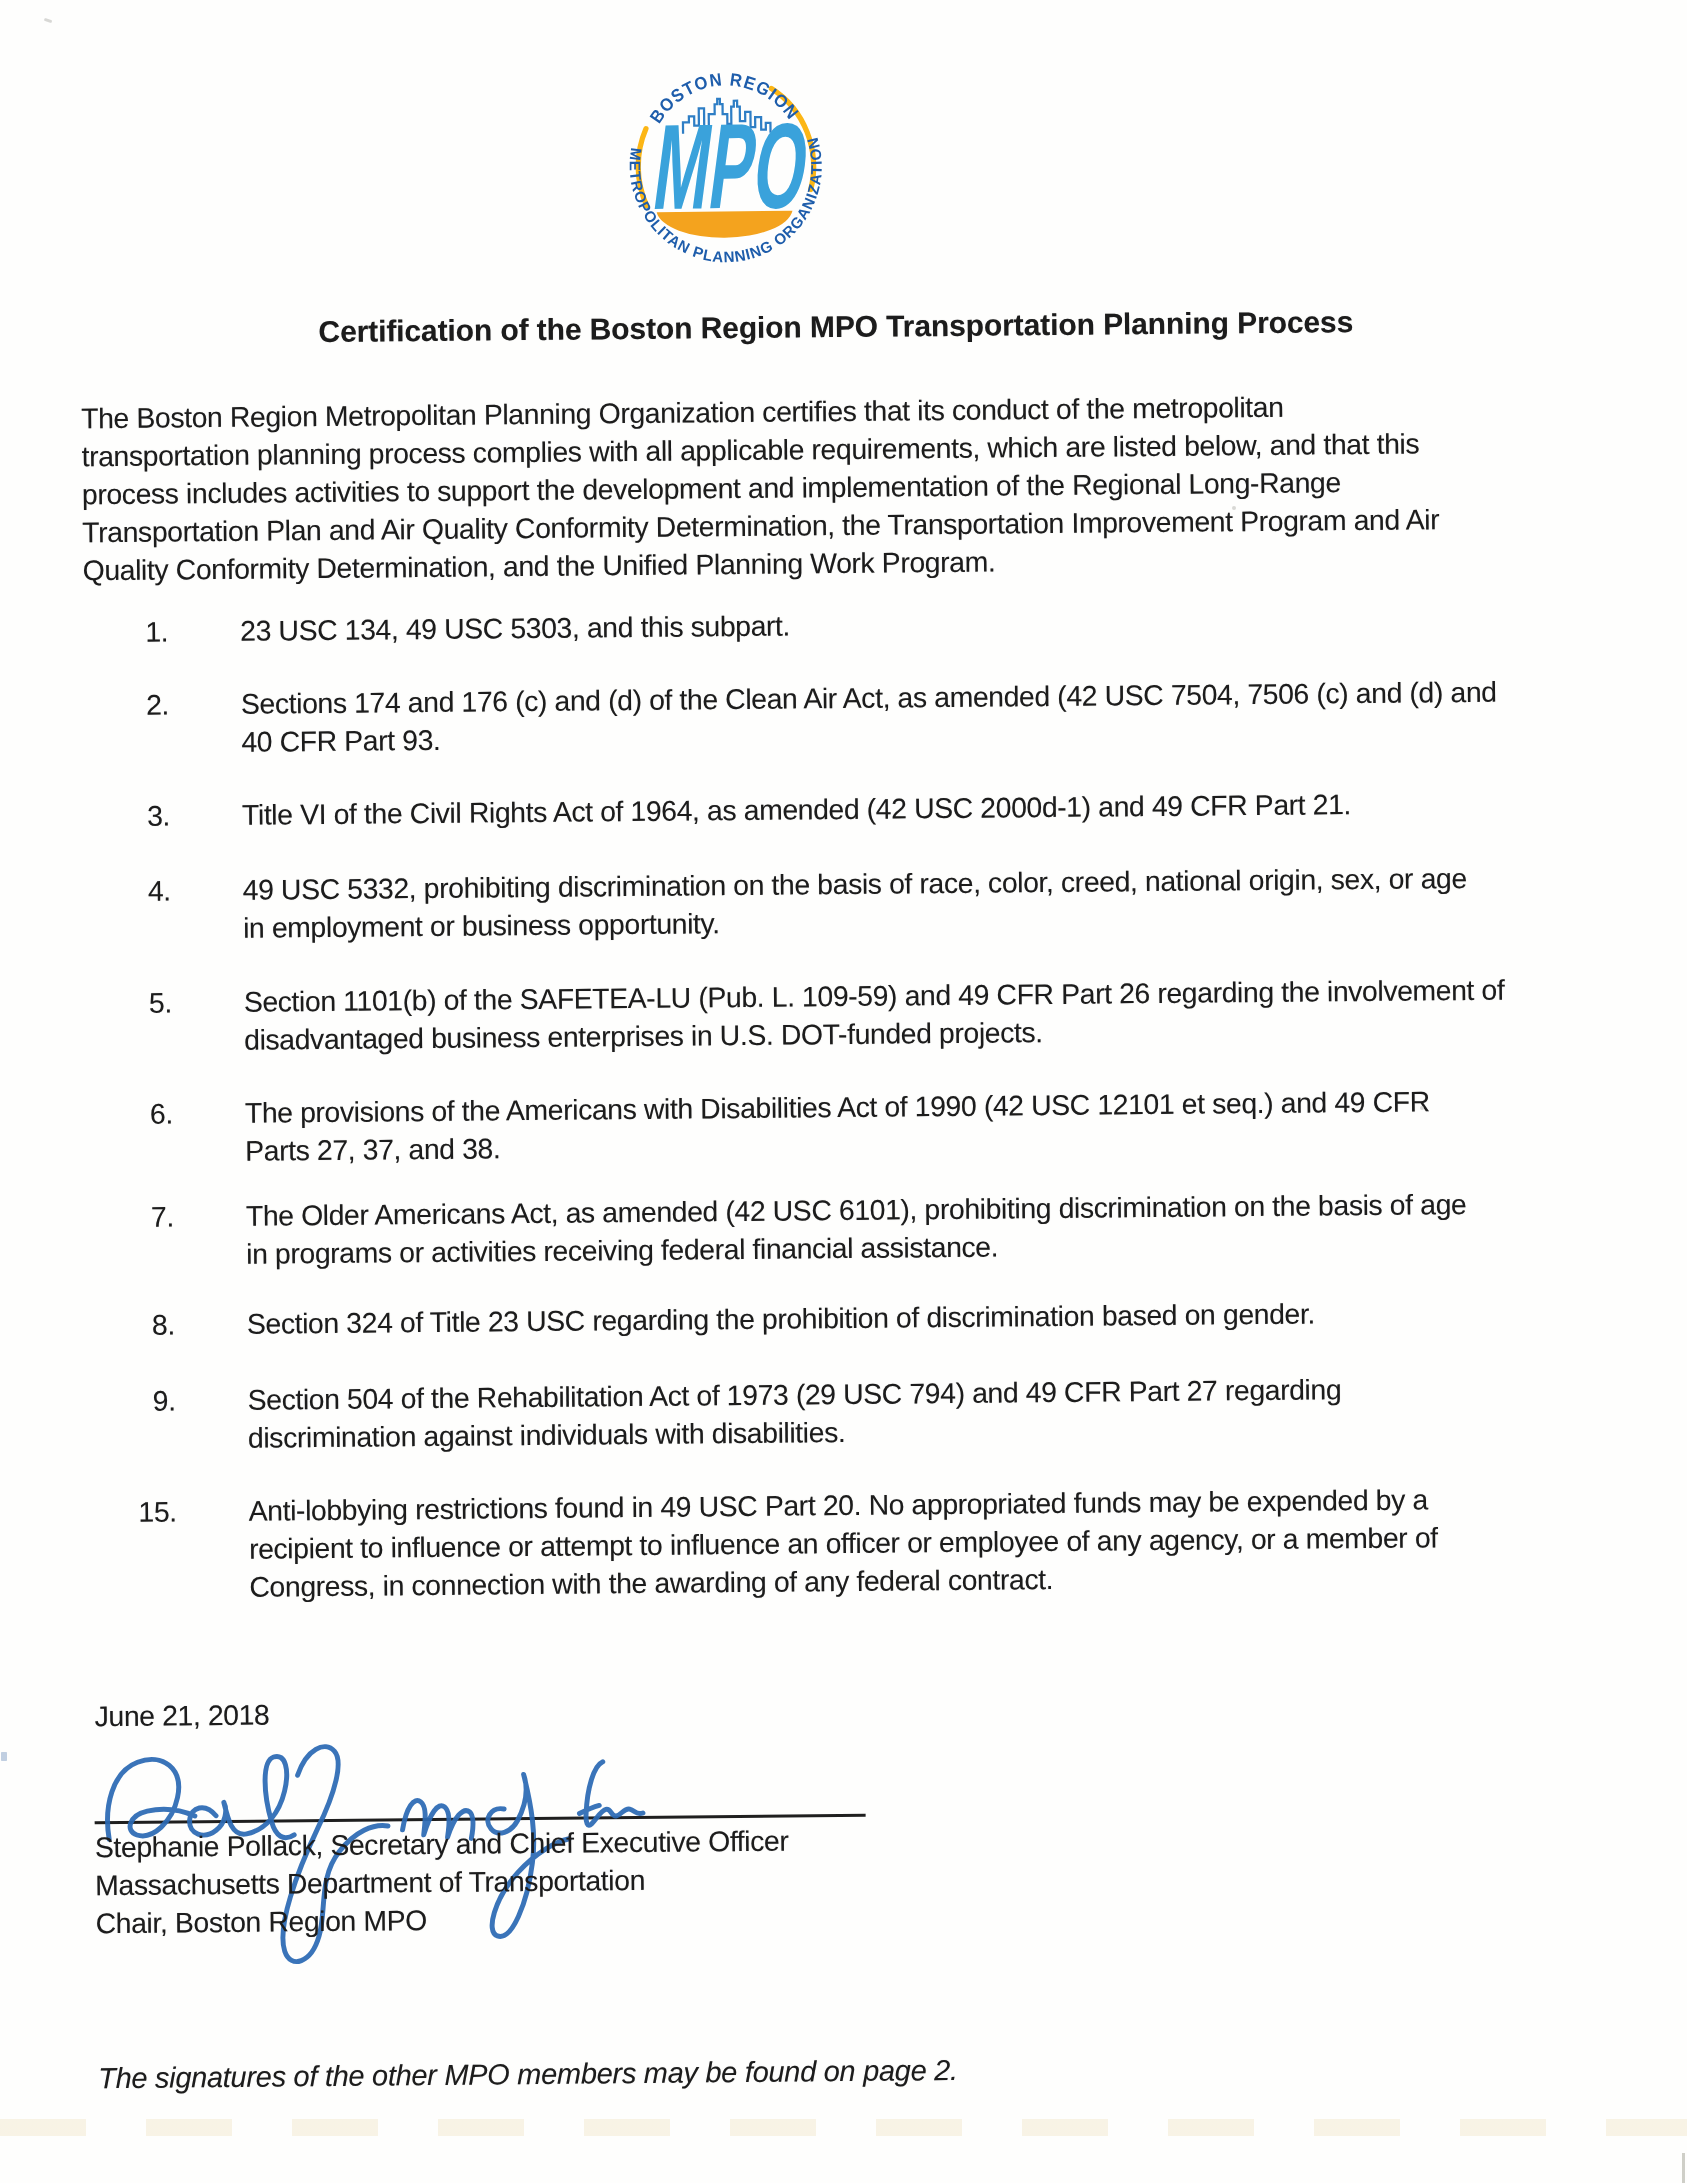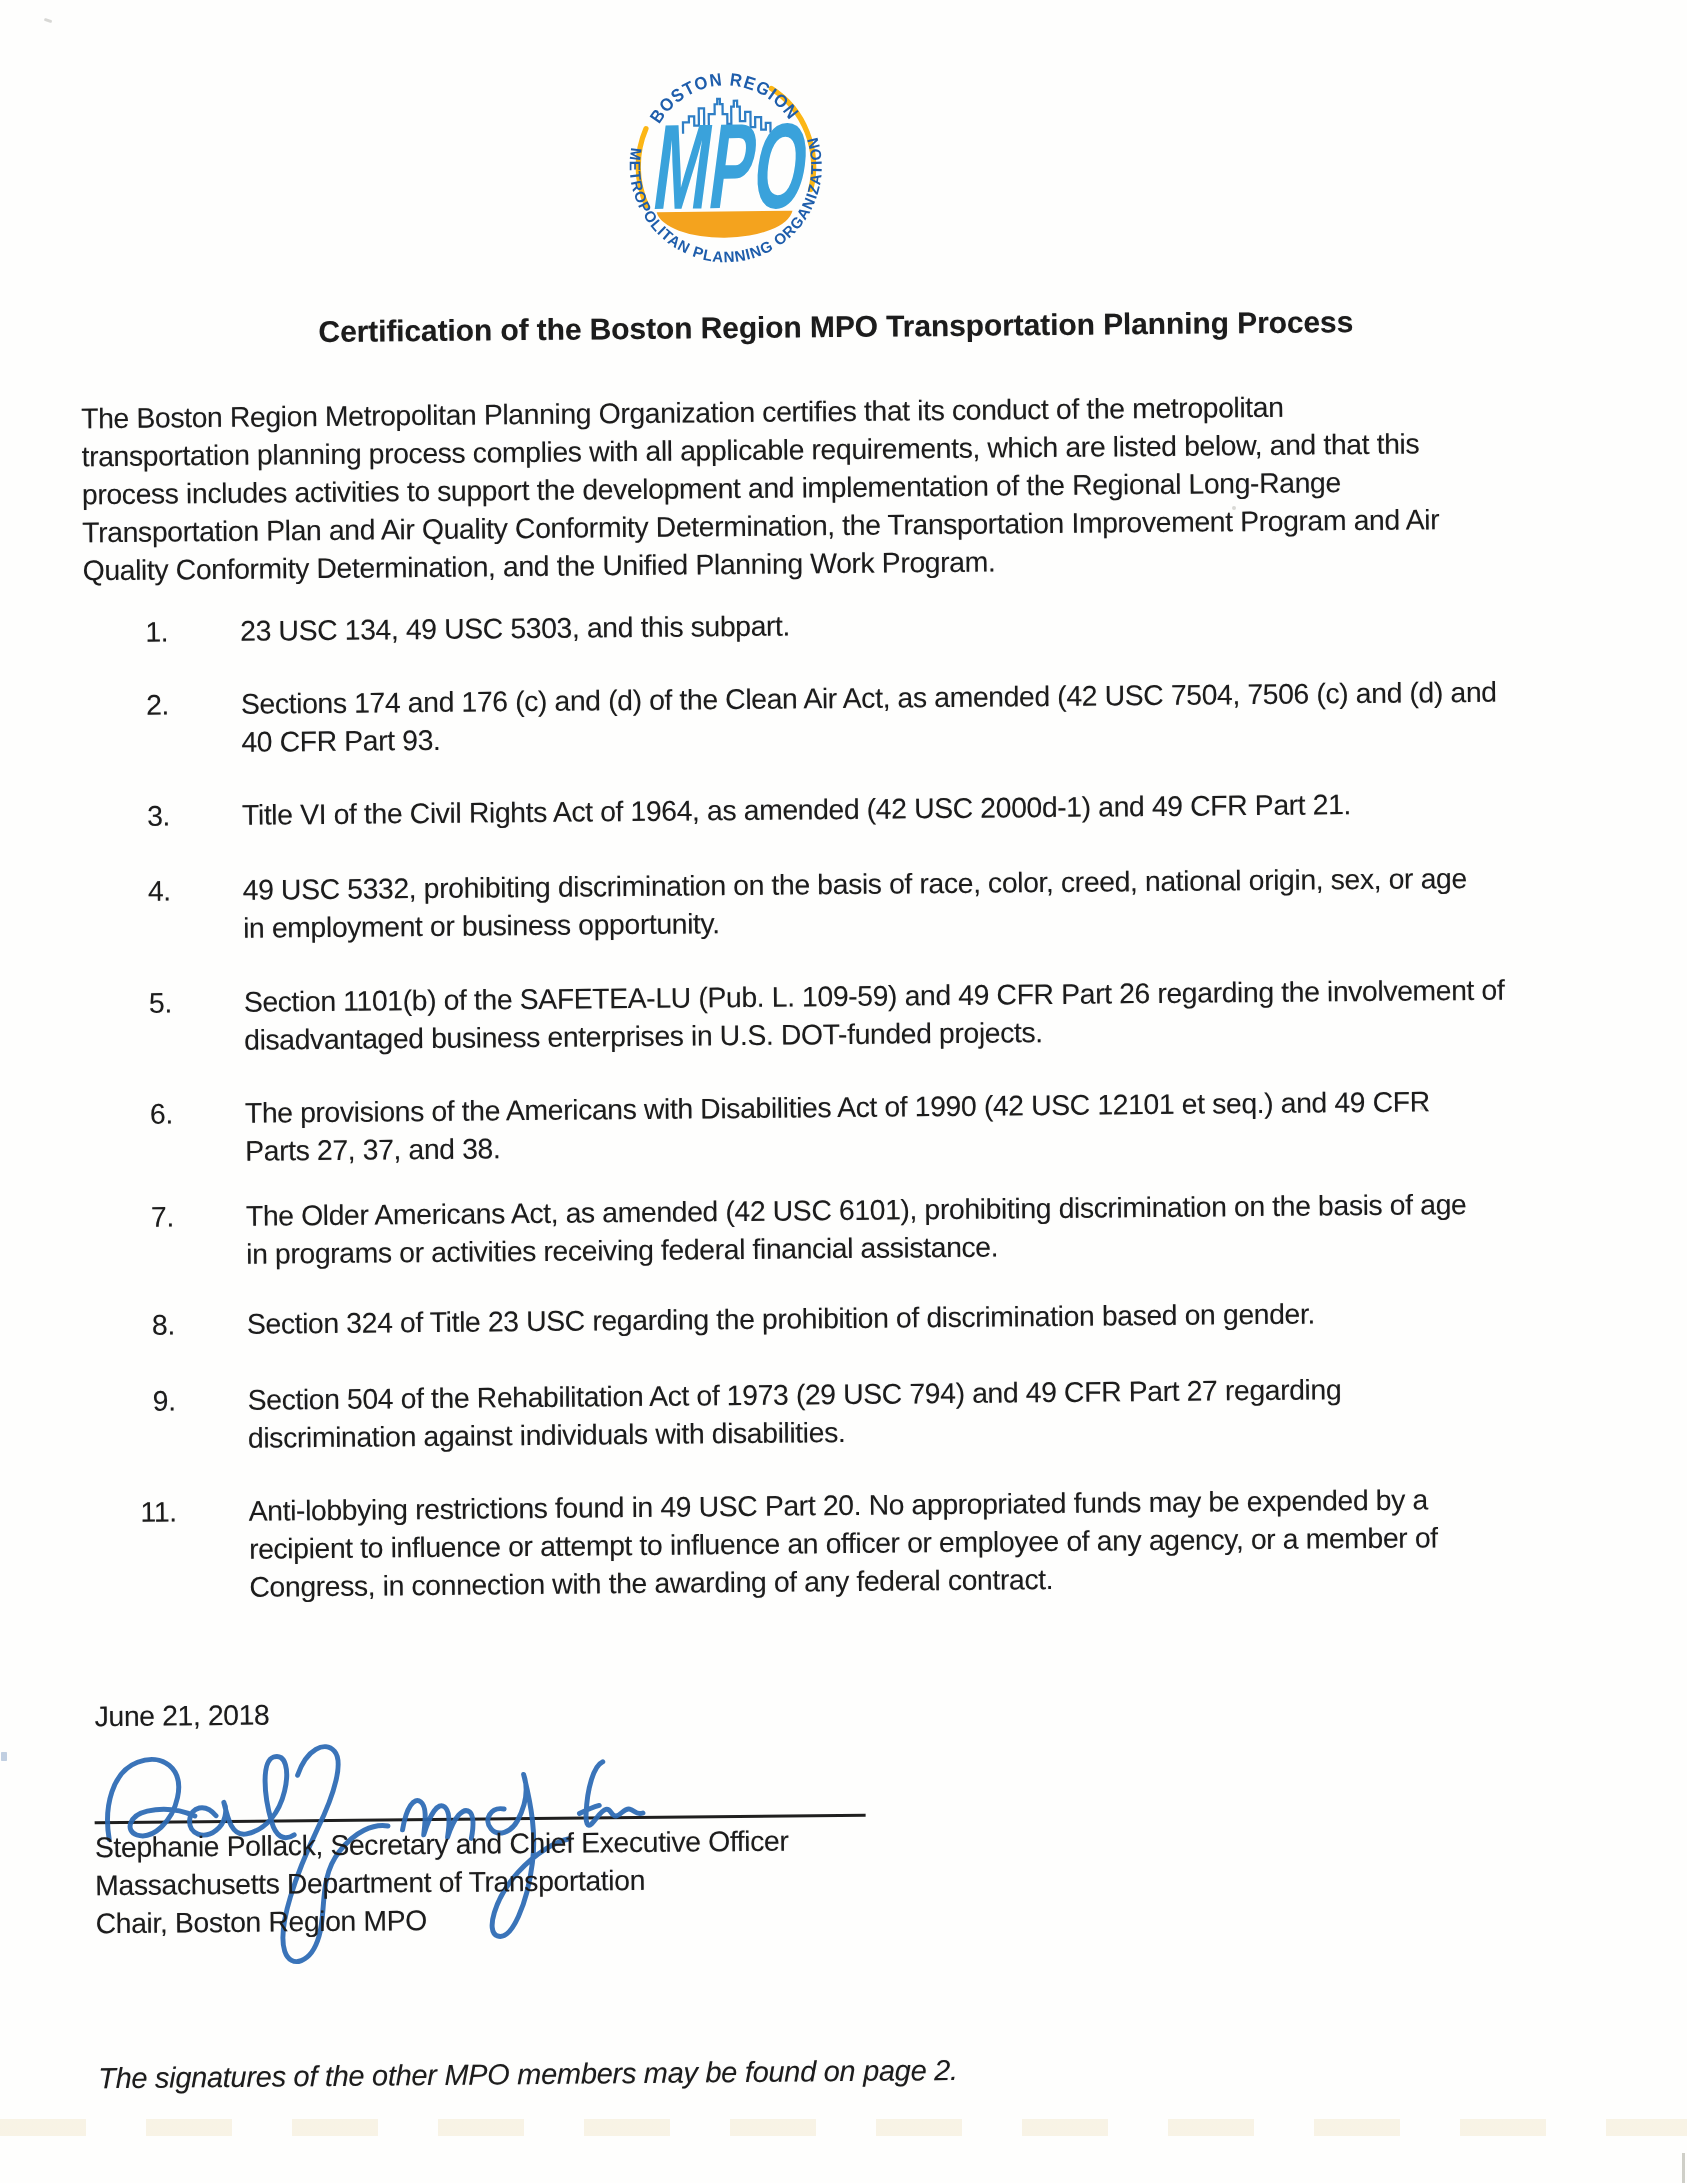--- a/index.html
+++ b/index.html
@@ -136,21 +136,21 @@
         </div>
     </div>
     <div class="item" style="top:1375px">
       <span class="num txt">9.</span>
       <div class="lines">
         <div class="ln txt">Section 504 of the Rehabilitation Act of 1973 (29 USC 794) and 49 CFR Part 27 regarding</div>
         <div class="ln txt">discrimination against individuals with disabilities.</div>
       </div>
     </div>
     <div class="item" style="top:1486px">
-      <span class="num txt">11.</span>
+      <span class="num txt">15.</span>
       <div class="lines">
         <div class="ln txt">Anti-lobbying restrictions found in 49 USC Part 20. No appropriated funds may be expended by a</div>
         <div class="ln txt">recipient to influence or attempt to influence an officer or employee of any agency, or a member of</div>
         <div class="ln txt">Congress, in connection with the awarding of any federal contract.</div>
       </div>
     </div>
 
     <div class="date">
       <div class="ln txt">June 21, 2018</div>
     </div>

